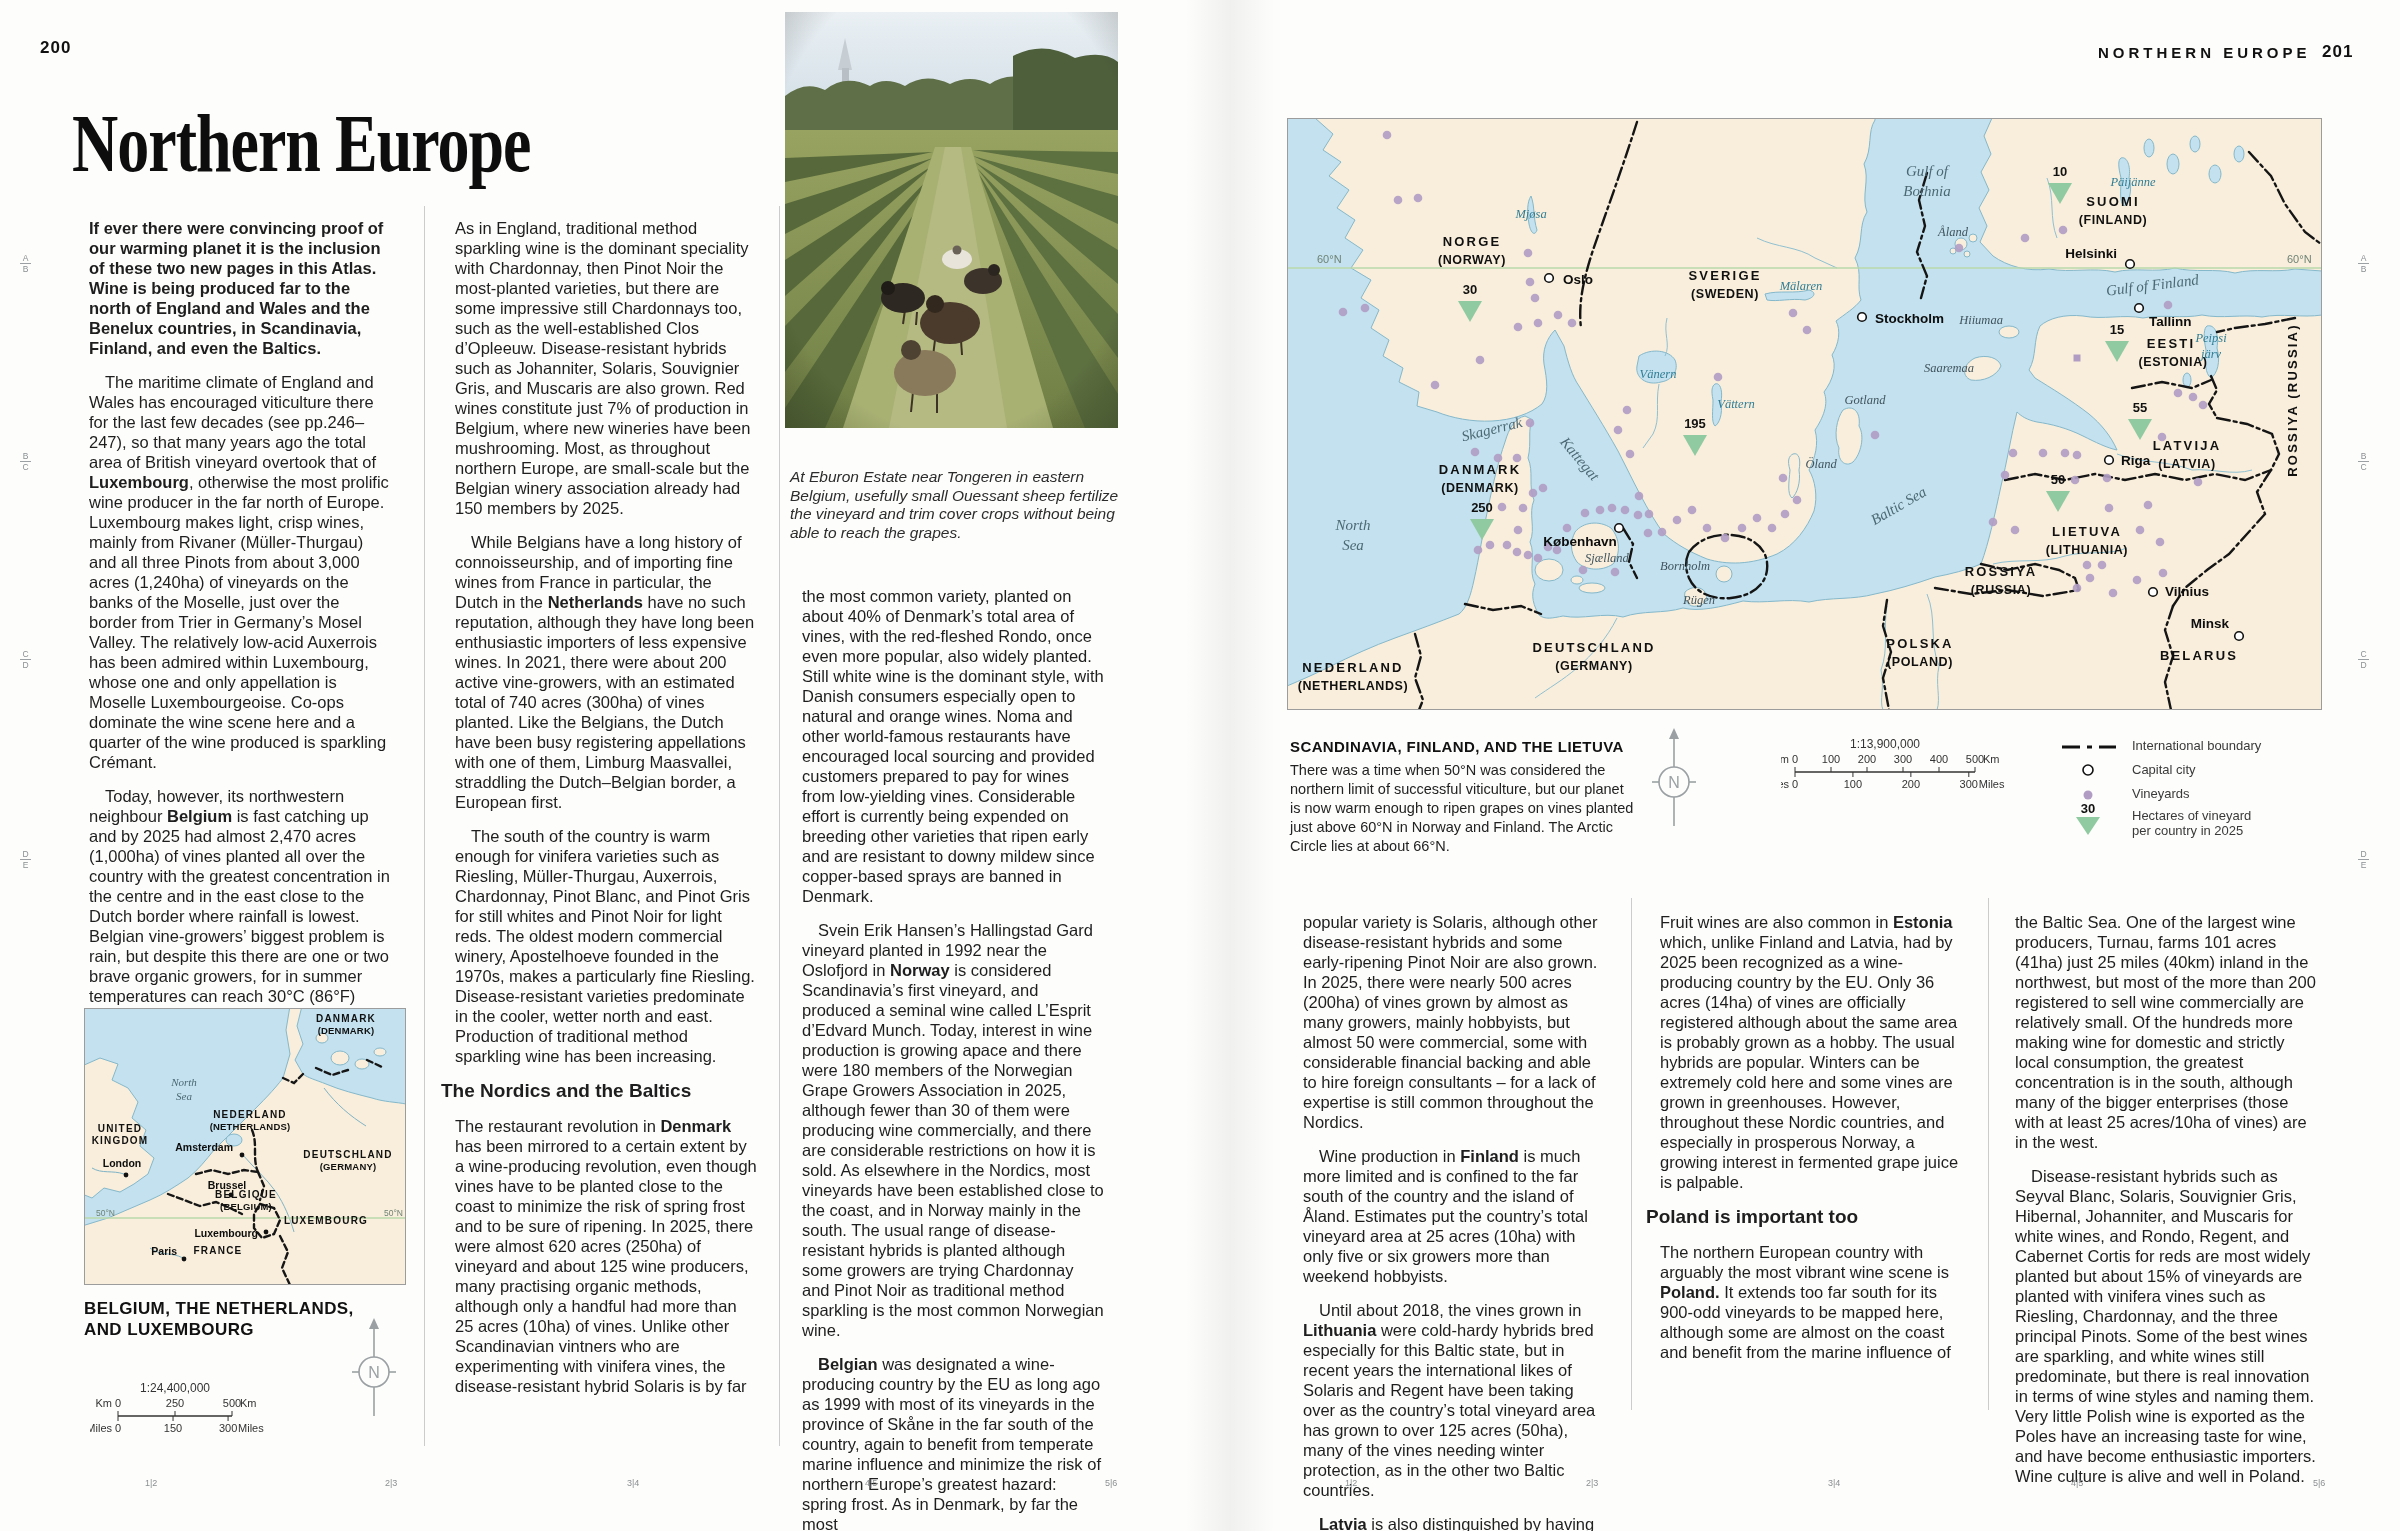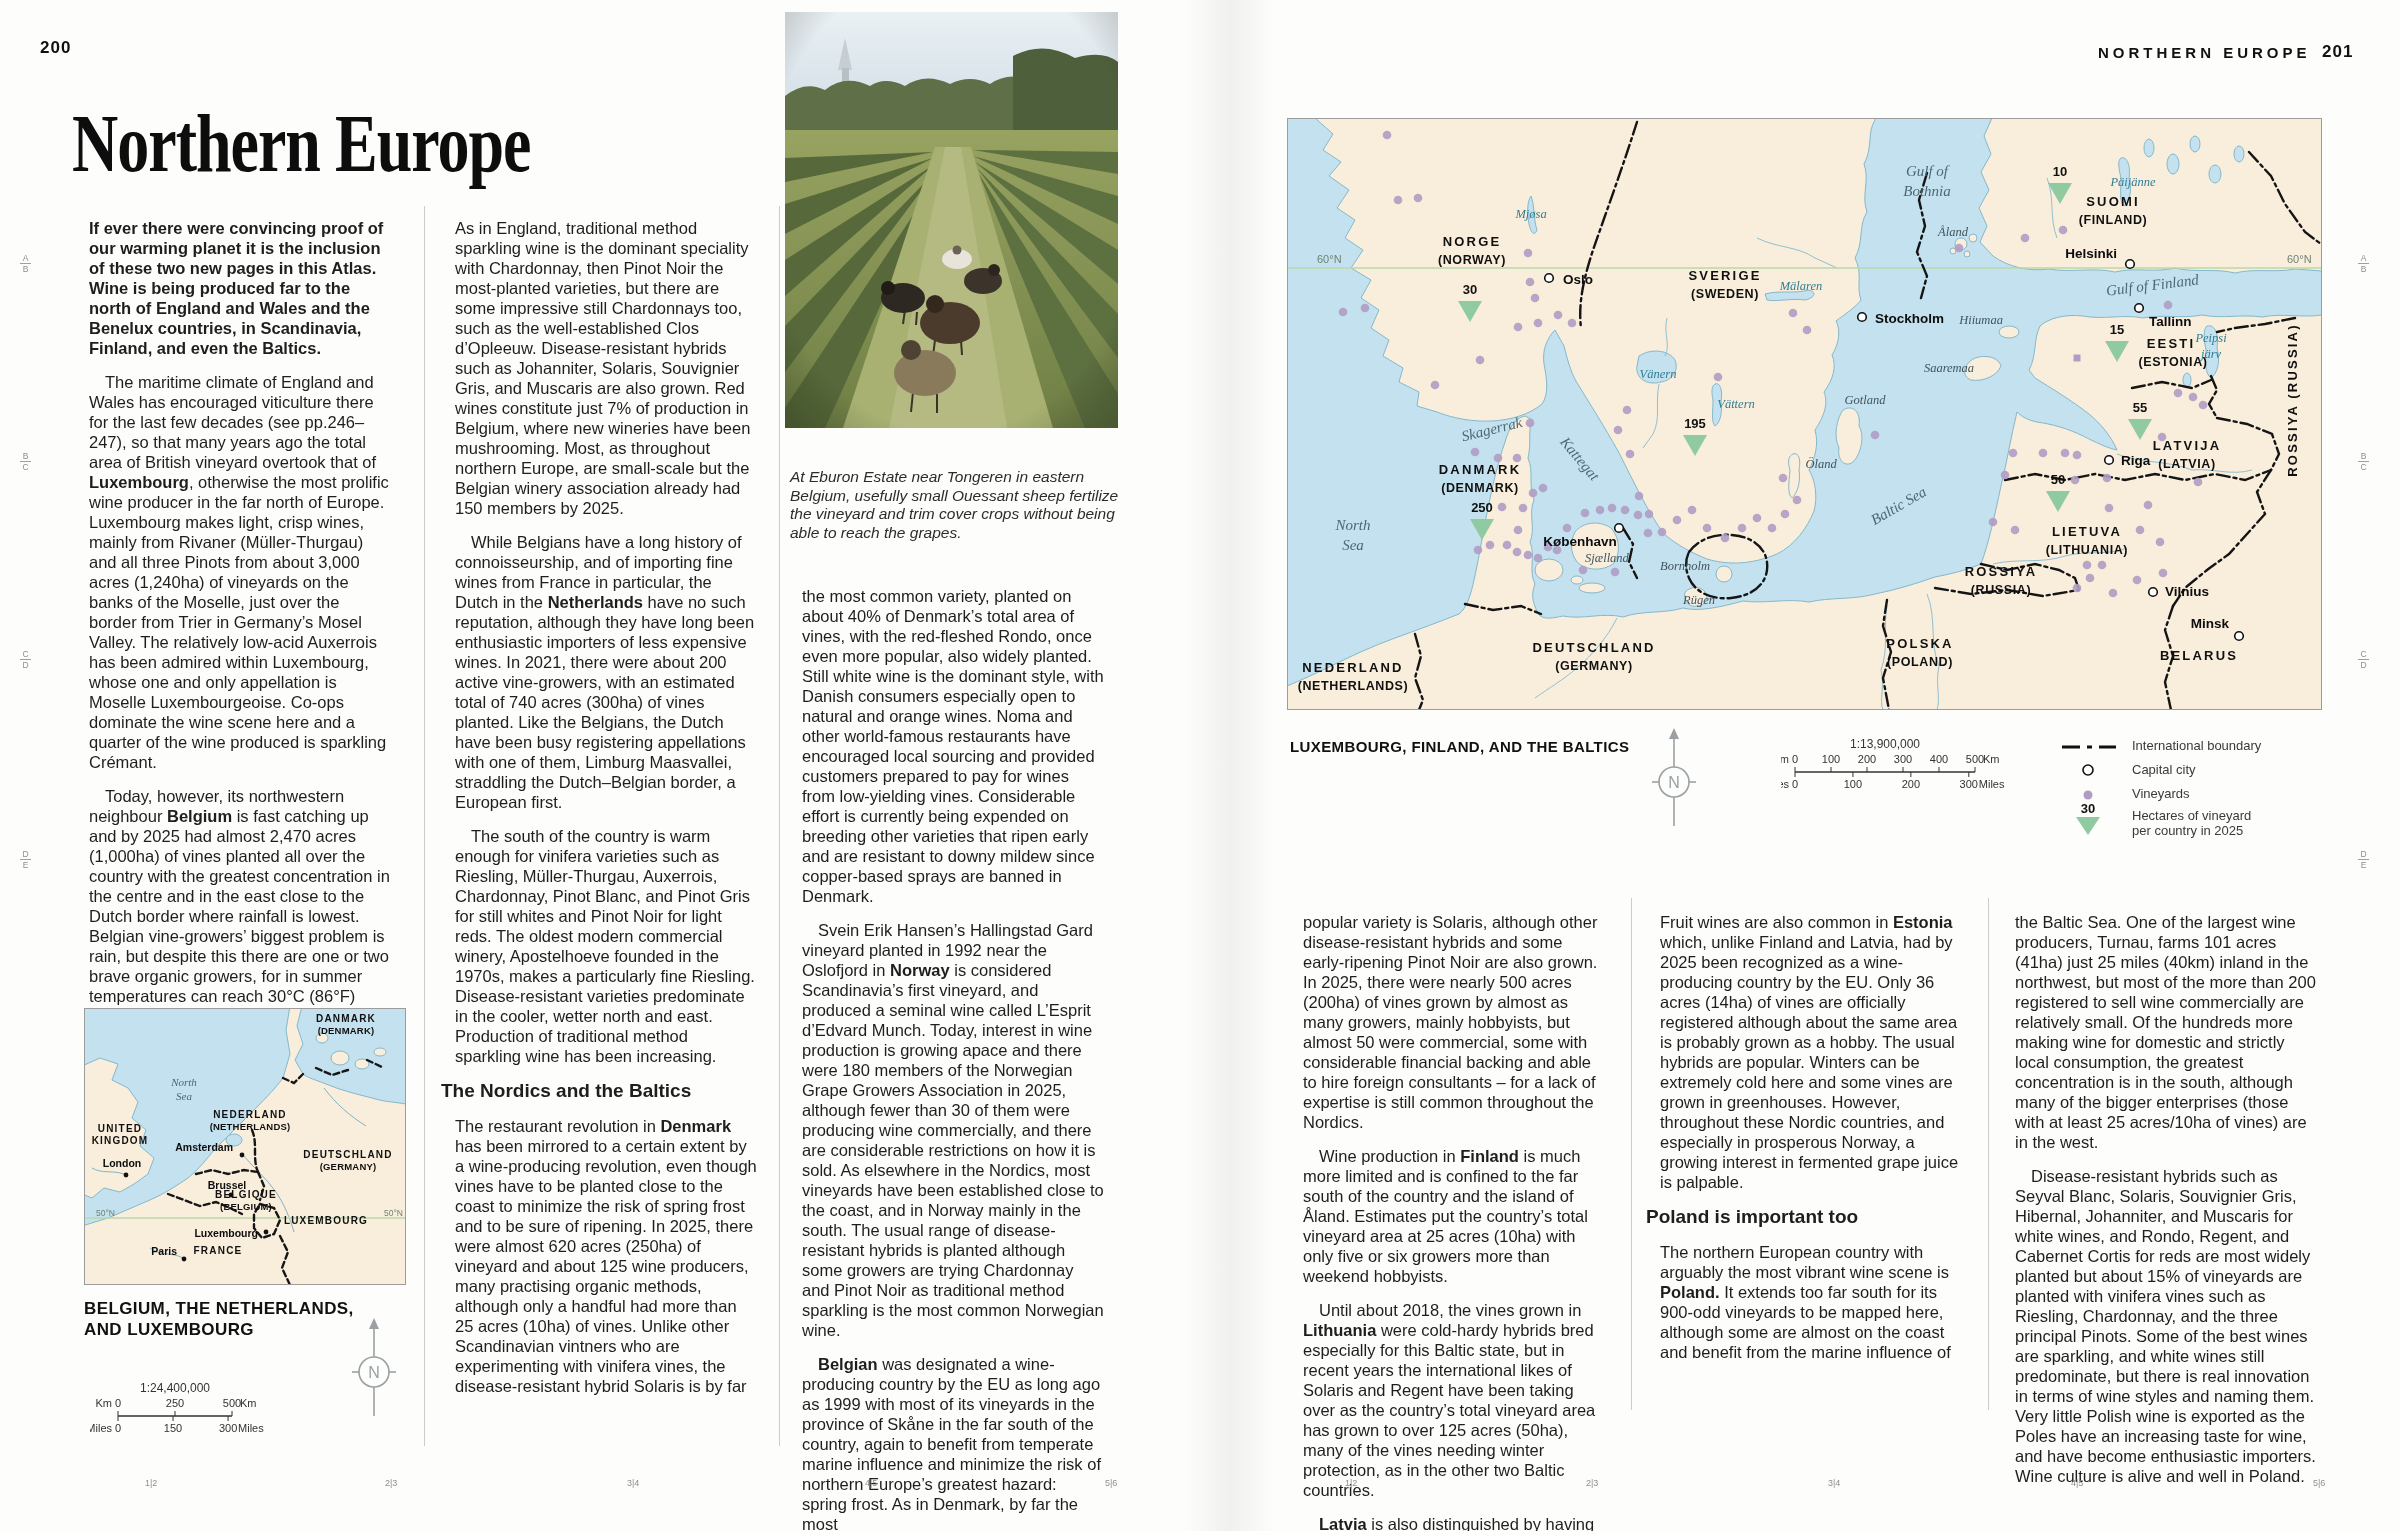--- a/index.html
+++ b/index.html
@@ -533,21 +533,22 @@
         <text x="398" y="452" class="isl">Bornholm</text>
         <text x="412" y="486" class="isl">Rügen</text>
         <text x="320" y="444" class="isl">Sjælland</text>
         <text x="30" y="145" class="lat">60°N</text>
         <text x="1000" y="145" class="lat">60°N</text>
       </g>
     <rect x="0.5" y="0.5" width="1034" height="591" fill="none" stroke="#9c9c9c"></rect>
   </svg>
 
   <div class="abs" style="left:1290px;top:738px;width:350px;">
-    <p class="mapcap-h">LUXEMBOURG, FINLAND, AND THE BALTICS</p>
+    <p class="mapcap-h">SCANDINAVIA, FINLAND, AND THE LIETUVA</p>
+    <p class="mapcap-b">There was a time when 50°N was considered the northern limit of successful viticulture, but our planet is now warm enough to ripen grapes on vines planted just above 60°N in Norway and Finland. The Arctic Circle lies at about 66°N.</p>
   </div>
   <div class="abs" style="left:1652px;top:728px;" id="compass-right"><svg width="44" height="100" viewBox="0 0 44 100">
         <polygon points="22,0 17,11 27,11" fill="#9aa0a3"></polygon>
         <line x1="22" y1="9" x2="22" y2="98" stroke="#9aa0a3" stroke-width="1.6"></line>
         <line x1="0" y1="54" x2="8" y2="54" stroke="#9aa0a3" stroke-width="1.6"></line>
         <line x1="36" y1="54" x2="44" y2="54" stroke="#9aa0a3" stroke-width="1.6"></line>
         <circle cx="22" cy="54" r="15" fill="#fdfdfb" stroke="#9aa0a3" stroke-width="1.6"></circle>
         <text x="22" y="60" text-anchor="middle" font-family="Liberation Sans,sans-serif" font-size="16" fill="#9aa0a3">N</text>
       </svg></div>
   <svg id="main-scale" class="abs" style="left:1781px;top:736px;" width="250" height="60">

